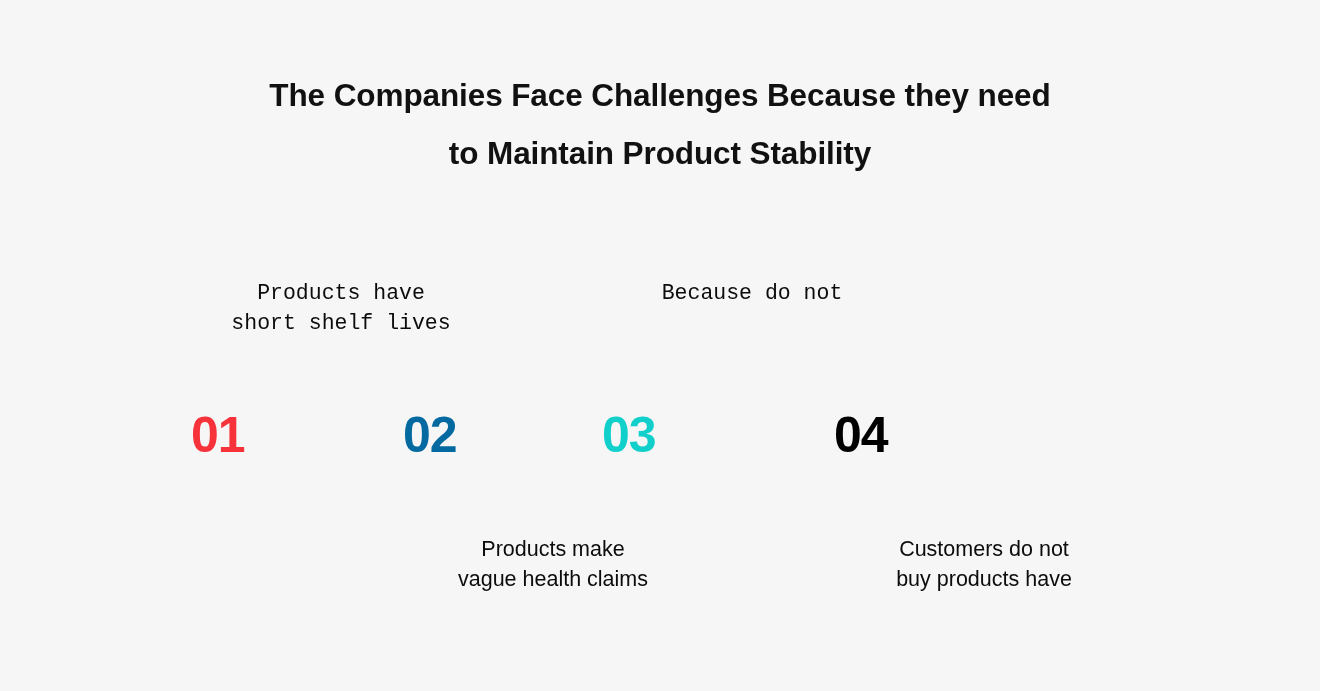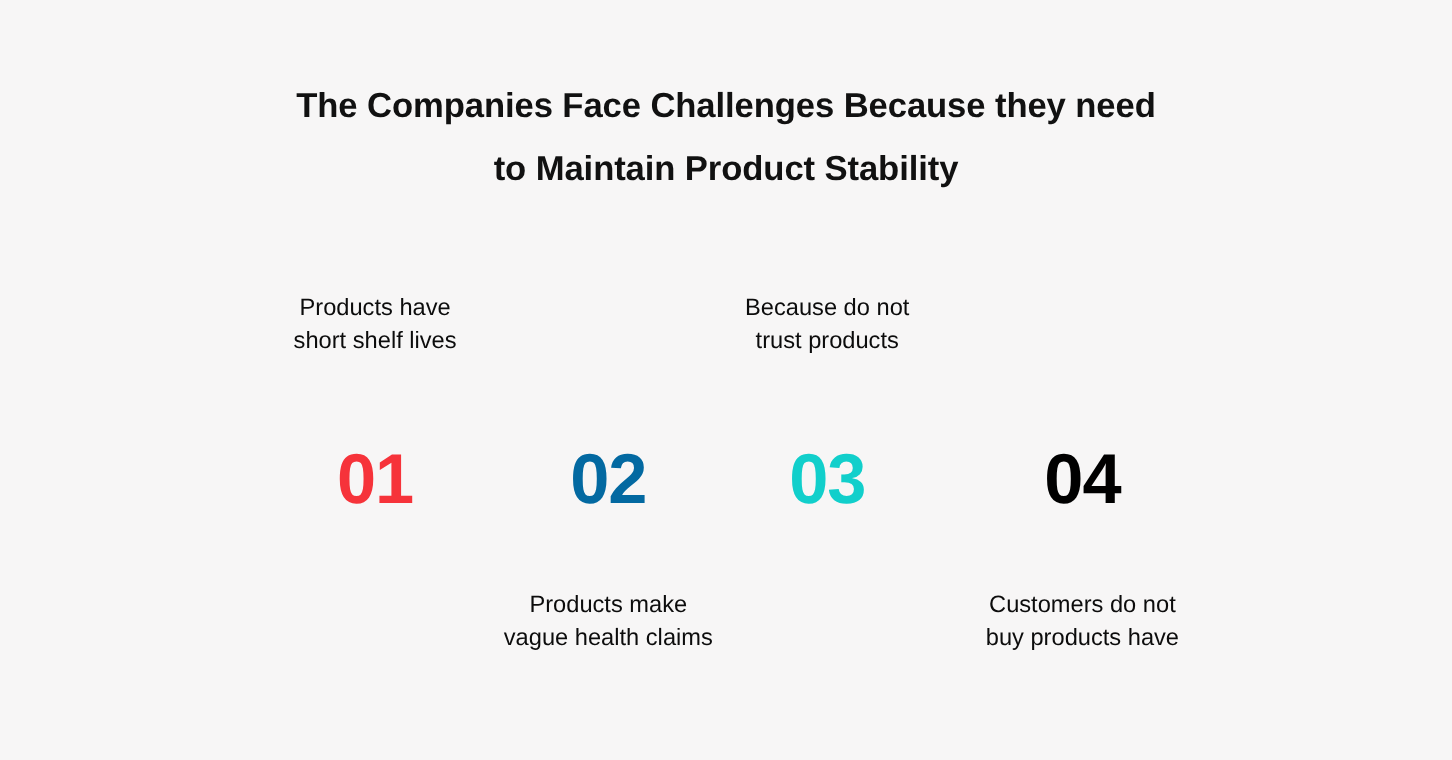--- a/index.html
+++ b/index.html
@@ -67,33 +67,33 @@
     text-align: center;
     color: #0c0c0c;
     font-size: 21.5px;
     font-weight: 400;
     line-height: 30px;
     white-space: nowrap;
   }
 
   .step .caption-top {
     position: absolute;
-    top: 8px;
+    top: 22px;
+    font-family: Liberation Mono, monospace;
   }
   .step .caption-bottom {
     position: absolute;
     top: 278px;
   }
 
   .step .number {
     position: absolute;
     top: 140px;
     width: 300px;
-    text-align: center;
-    font-size: 64px;
+    font-size: 50px;
     font-weight: 700;
     line-height: 78px;
     letter-spacing: -1px;
   }
 
   .caption-line { display: block; }
 </style>
 </head>
 <body>
 
@@ -118,21 +118,20 @@
       <div class="number" style="color:#0369a1;">02</div>
       <div class="caption-bottom">
         <span class="caption-line">Products make</span>
         <span class="caption-line">vague health claims</span>
       </div>
     </div>
 
     <div class="step" style="left:752px;">
       <div class="caption-top">
         <span class="caption-line">Because do not</span>
-        <span class="caption-line">trust products</span>
       </div>
       <div class="number" style="color:#11CFCB;">03</div>
     </div>
 
     <div class="step" style="left:984px;">
       <div class="number" style="color:#000000;">04</div>
       <div class="caption-bottom">
         <span class="caption-line">Customers do not</span>
         <span class="caption-line">buy products have</span>
       </div>

